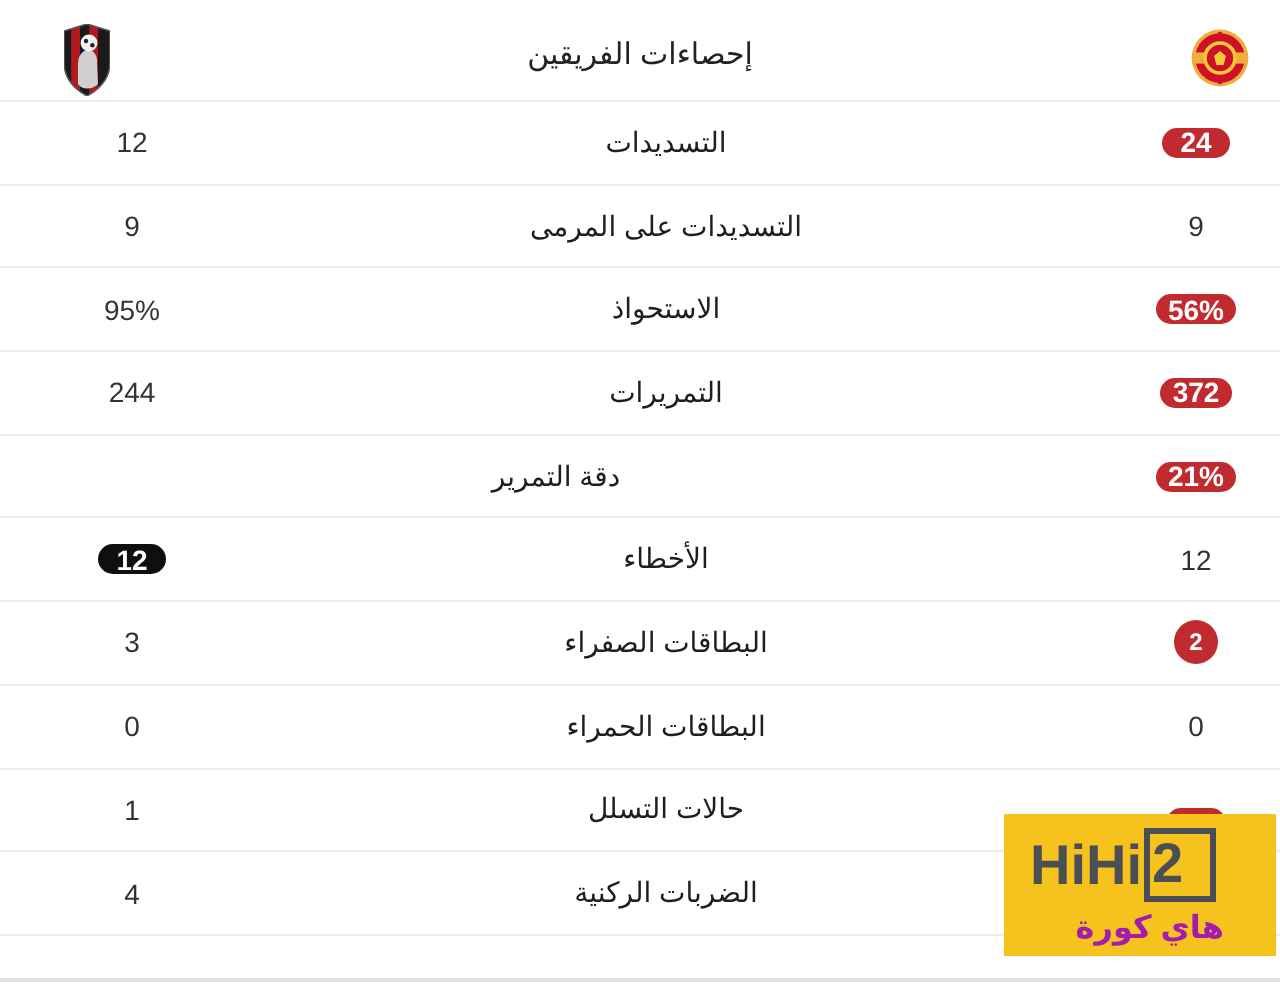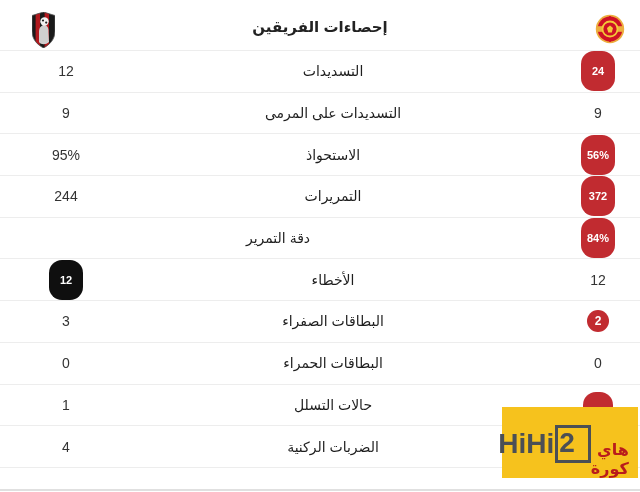--- a/index.html
+++ b/index.html
@@ -3,45 +3,45 @@
 <meta charset="utf-8">
 <style>
   :root{
     --red:#C12B30; --black-pill:#0f0f0f; --divider:#ededed;
     --wm-bg:#F6C21D; --wm-text:#4B4F55; --text:#333; --label:#1e1e1e;
   }
   html,body{margin:0;padding:0;background:#fff;}
   .page{position:relative;width:640px;height:492px;background:#fff;overflow:hidden;
         font-family:"Liberation Sans","DejaVu Sans",sans-serif;}
   .header{position:relative;height:50px;border-bottom:1px solid var(--divider);
-          display:flex;align-items:center;justify-content:center;font-weight:bold;}
+          display:flex;align-items:center;justify-content:center;}
   .title{font-size:15px;color:#222;padding-top:4px;}
   .badge{position:absolute;display:block;line-height:0;}
   .badge.left{left:32px;top:12px;}
   .badge.right{right:15px;top:14px;}
   .stat-row{display:flex;align-items:center;height:40.7px;border-bottom:1px solid var(--divider);}
   .cell{display:flex;align-items:center;justify-content:center;margin-left:22px;}
   .cell.left{width:88px;}
   .cell.right{width:84px;}
   .cell.label{flex:1;justify-content:center;font-size:14px;color:var(--label);}
   .val{font-size:14px;color:var(--text);}
   .pill{display:inline-flex;align-items:center;justify-content:center;
-        min-width:34px;height:40px;border-radius:13px;background:var(--red);
-        color:#fff;font-size:11px;font-weight:bold;padding:0 6px;box-sizing:border-box;}
+        min-width:34px;height:15px;border-radius:13px;background:var(--red);
+        color:#fff;font-size:14px;font-weight:bold;padding:0 6px;box-sizing:border-box;}
   .pill.black{background:var(--black-pill);}
   .pill.circle{min-width:22px;width:22px;height:22px;border-radius:50%;padding:0;font-size:12px;}
   .pill.peek{transform:translateY(7px);min-width:30px;}
   .watermark{position:absolute;left:502px;top:407px;width:136px;height:71px;
              background:var(--wm-bg);z-index:5;box-sizing:border-box;
-             display:flex;flex-direction:row;justify-content:center;}
+             display:flex;flex-direction:column;justify-content:center;}
   .wm-title{display:flex;align-items:center;color:var(--wm-text);font-weight:bold;
             font-size:28px;line-height:1;margin:3px 0 0 13px;}
   .wm-boxed{display:inline-block;border:3px solid var(--wm-text);
             padding:2px 13px 4px 1px;margin-left:1px;line-height:.9;}
-  .wm-sub{direction:rtl;color:#b91c1c;font-weight:bold;font-size:16px;
+  .wm-sub{direction:rtl;color:#a21caf;font-weight:bold;font-size:16px;
           text-align:right;margin:3px 26px 0 0;align-self:flex-end;}
   .bottom-edge{position:absolute;left:0;top:489px;width:640px;height:2px;background:#e0e0e0;}
 </style>
 </head>
 <body>
 
 <div class="page">
 
   <div class="header">
     <span class="badge left">
@@ -115,21 +115,21 @@
         </div>
       <div class="cell label" dir="rtl">التمريرات</div>
       <div class="cell right">
           <span class="val pill">372</span>
         </div>
     </div>
 
     <div class="stat-row">
       <div class="cell label" dir="rtl">دقة التمرير</div>
       <div class="cell right">
-          <span class="val pill">84%</span>
+          <span class="val pill">21%</span>
         </div>
     </div>
 
     <div class="stat-row">
       <div class="cell left">
           <span class="val pill black">12</span>
         </div>
       <div class="cell label" dir="rtl">الأخطاء</div>
       <div class="cell right">
           <span class="val">12</span>

